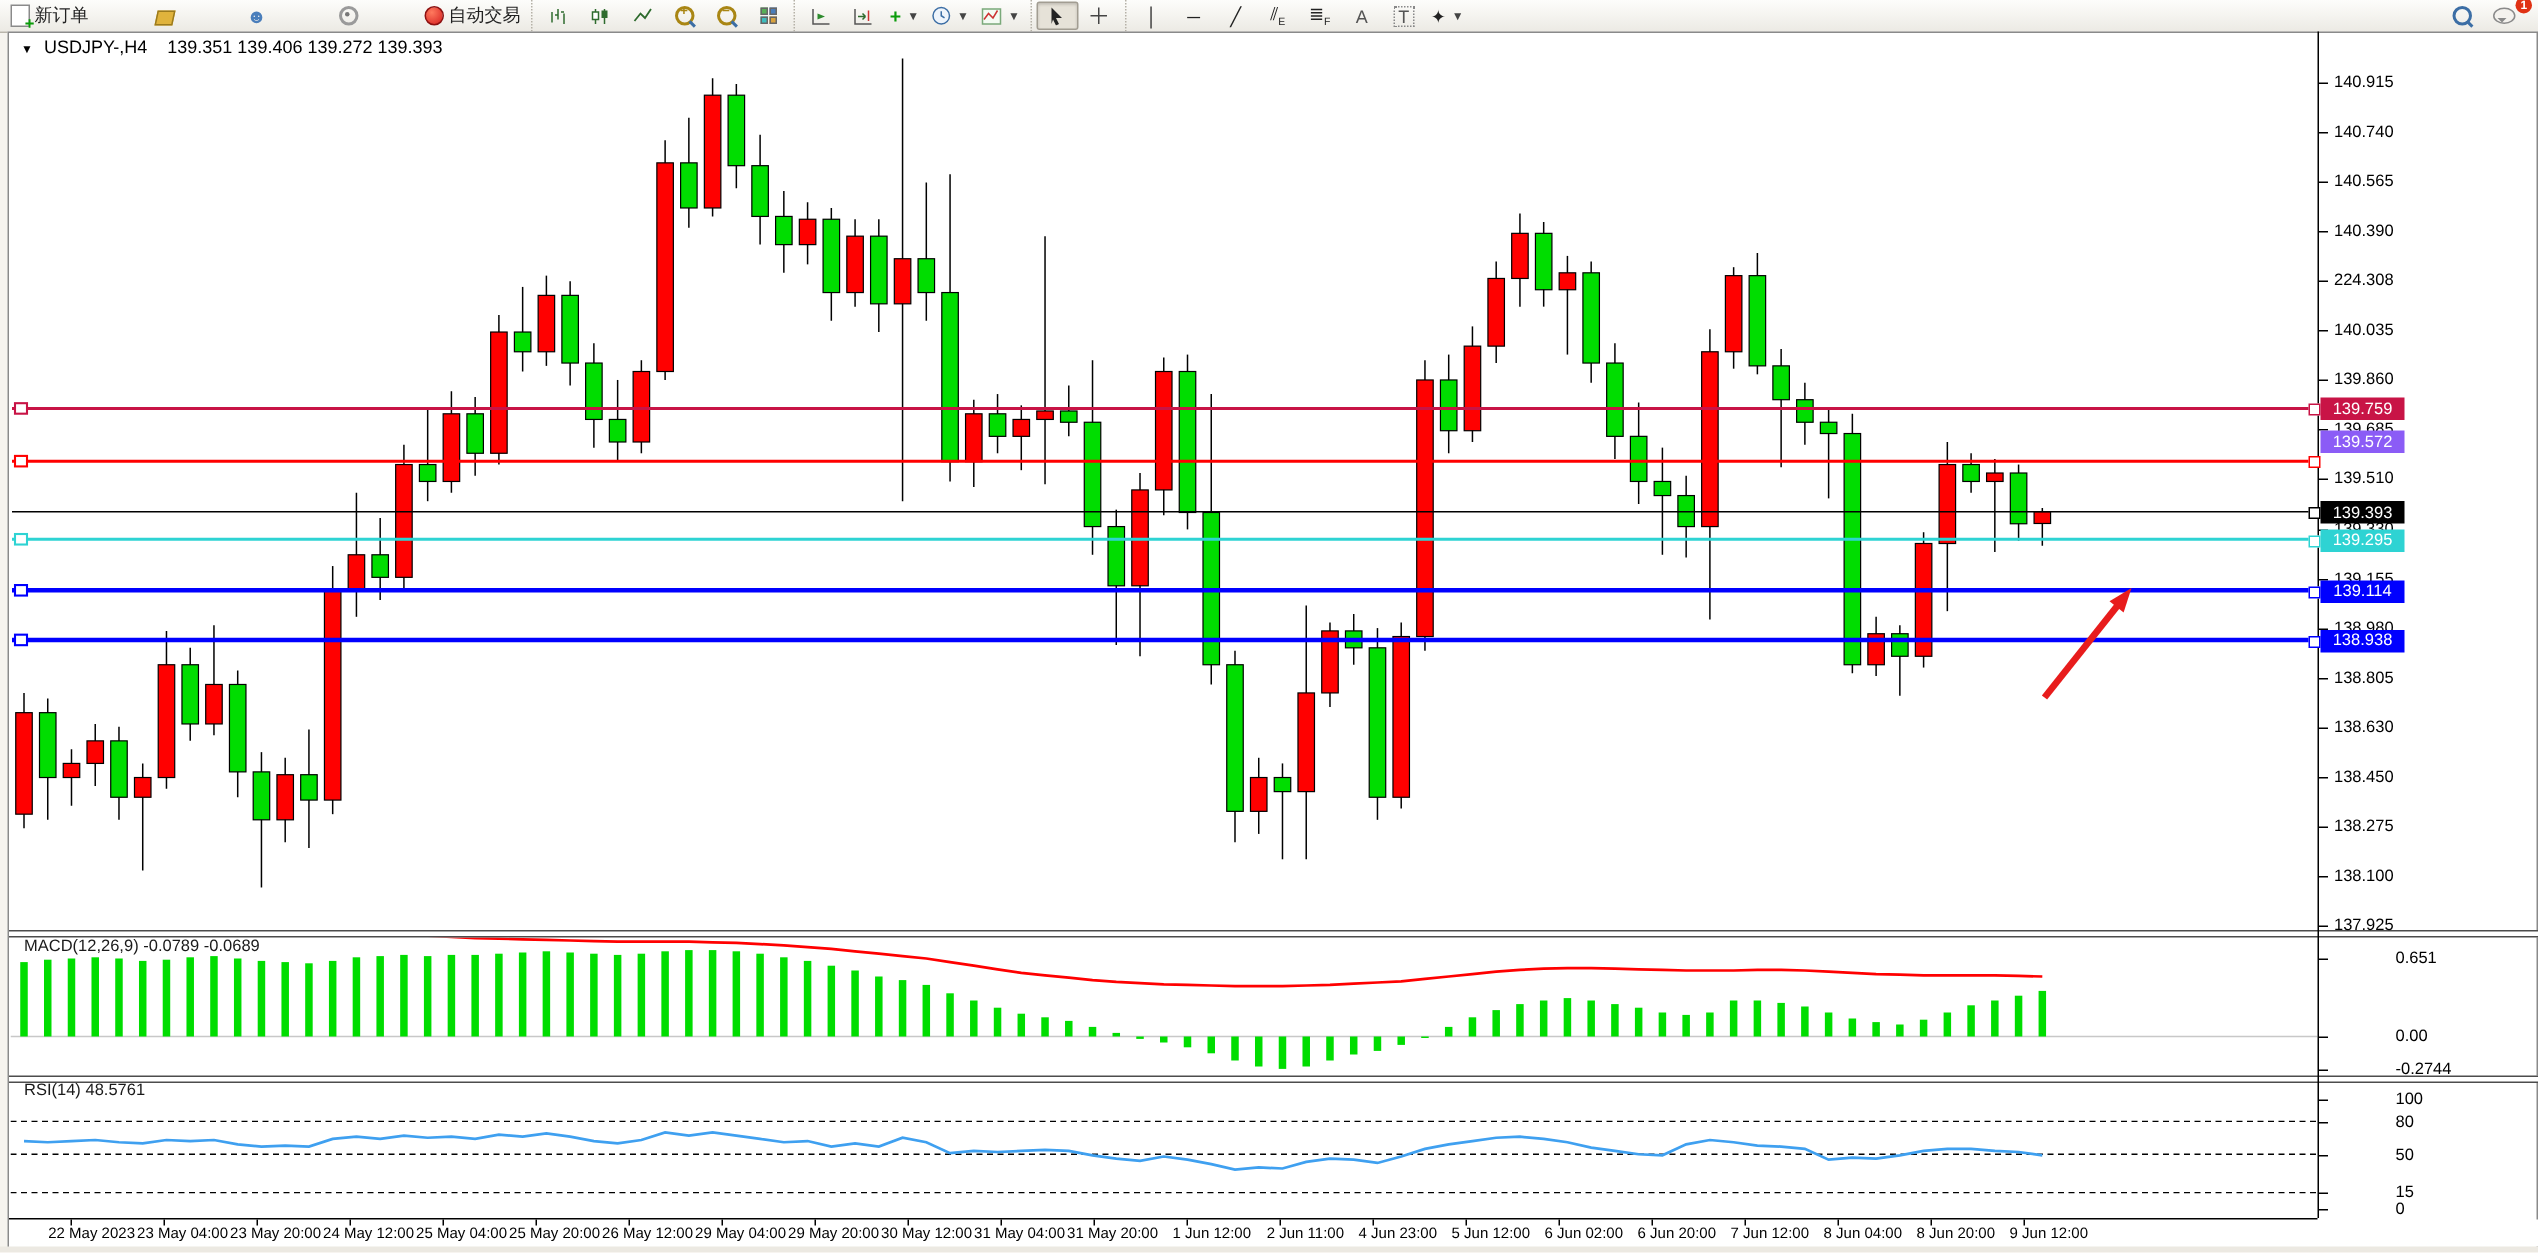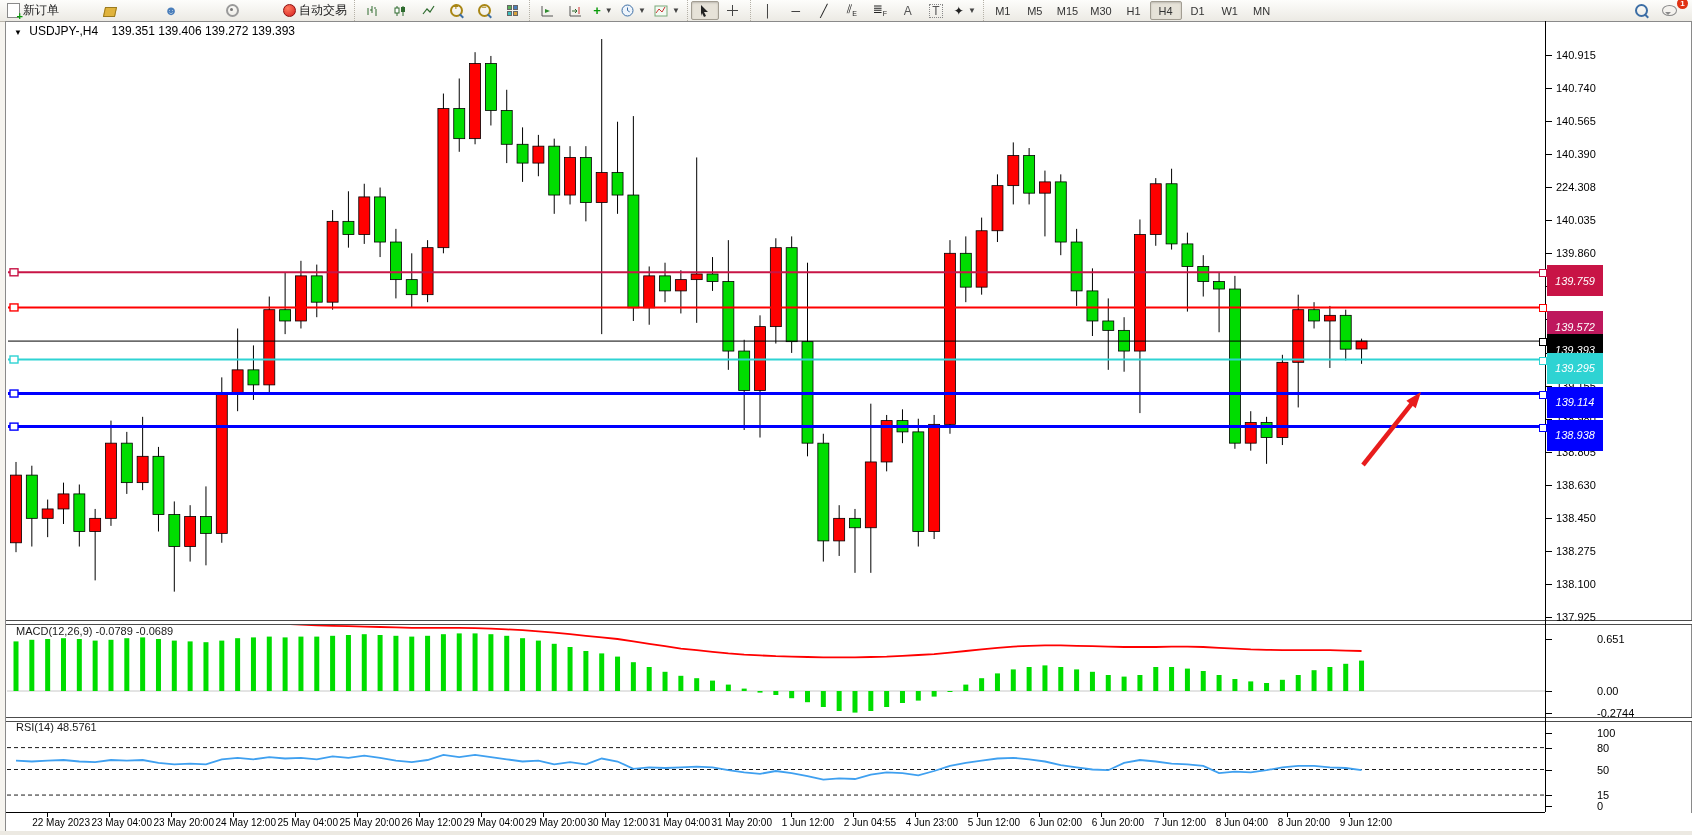--- a/index.html
+++ b/index.html
@@ -37,22 +37,22 @@
   
   .window{position:absolute;left:5px;top:21px;width:1685px;height:810px;background:#fff;border:1px solid #8a8a8a;}
   .chart-title{position:absolute;left:14px;top:24px;font-size:12px;color:#000;z-index:5;}
   .chart-title .tri{font-size:8px;margin-right:4px;}
   svg.pane{position:absolute;}
   .sep{position:absolute;left:6px;width:1686px;height:3px;background:#fff;border-top:1px solid #4c4c4c;border-bottom:1px solid #4c4c4c;z-index:4;}
   .axis-line{position:absolute;left:1545px;top:21px;width:1px;height:791px;background:#000;z-index:4;}
   .baseline{position:absolute;left:6px;top:812px;width:1539px;height:1px;background:#000;z-index:4;}
   .tick{position:absolute;width:6px;height:1px;background:#000;left:1546px;z-index:4;}
   .ptick-label{position:absolute;left:1556px;font-size:11px;color:#000;z-index:4;}
-  .plabel-box{position:absolute;left:1547px;width:56px;height:31px;font-size:11px;color:#fff;
-    display:flex;align-items:center;justify-content:center;z-index:6;font-style:italic;}
+  .plabel-box{position:absolute;left:1547px;width:56px;height:15px;font-size:11px;color:#fff;
+    display:flex;align-items:center;justify-content:center;z-index:6;}
   .plabel-anchor{position:absolute;width:6px;height:6px;background:#fff;z-index:6;}
   .ttick{position:absolute;width:1px;height:4px;background:#000;top:813px;z-index:4;}
   .tlabel{position:absolute;top:817px;width:86px;margin-left:-43px;text-align:right;font-size:10px;color:#000;z-index:4;}
   .pane-label{position:absolute;font-size:11px;color:#1a1a1a;z-index:5;}
   .ind-tick-label{position:absolute;left:1549px;font-size:11px;color:#000;z-index:4;margin-left:48px;}
   .bottom-strip{position:absolute;left:0;top:831px;width:1692px;height:4px;background:#ece9e2;}
   .right-gap{position:absolute;left:1546px;top:813px;width:146px;height:18px;background:#fff;}
 </style>
 </head>
 <body>
@@ -181,31 +181,20 @@
           <span class="glyph" style="color:#555">A</span>
         </div>
       <div class="tbtn">
           <span class="glyph" style="border:1px dotted #888;padding:0 2px;color:#555">T</span>
         </div>
       <div class="tbtn">
           <span class="glyph">✦</span>
           <span class="caret">▼</span>
         </div>
     </div>
-    <div class="tgroup" id="tf-group">
-        <div class="tbtn tf">M1</div>
-        <div class="tbtn tf">M5</div>
-        <div class="tbtn tf">M15</div>
-        <div class="tbtn tf">M30</div>
-        <div class="tbtn tf">H1</div>
-        <div class="tbtn tf active">H4</div>
-        <div class="tbtn tf">D1</div>
-        <div class="tbtn tf">W1</div>
-        <div class="tbtn tf">MN</div>
-      </div>
     <div style="flex:1"></div>
     <div class="tgroup" style="border-left:none;margin-right:6px;">
       <div class="tbtn">
           <span class="mag"></span>
         </div>
       <div class="tbtn" style="position:relative">
         <span class="balloon"></span>
         <span class="badge">1</span>
       </div>
     </div>
@@ -554,21 +543,21 @@
     <div class="ptick-label" style="top:512.3458646616548px">138.450</div>
     <div class="tick" style="top:551.2406015037568px"></div>
     <div class="ptick-label" style="top:545.2406015037568px">138.275</div>
     <div class="tick" style="top:584.1353383458642px"></div>
     <div class="ptick-label" style="top:578.1353383458642px">138.100</div>
     <div class="tick" style="top:617.0300751879663px"></div>
     <div class="ptick-label" style="top:611.0300751879663px">137.925</div>
     <div class="plabel-anchor" style="left:1539px;top:269.29323308270784px;border:1.4px solid #c81446"></div>
     <div class="plabel-box" style="top:265.29323308270784px;background:#c81446">139.759</div>
     <div class="plabel-anchor" style="left:1539px;top:304.44360902255437px;border:1.4px solid #ff0000"></div>
-    <div class="plabel-box" style="top:311px;background:#be185d">139.572</div>
+    <div class="plabel-box" style="top:287px;background:#8b5cf6">139.572</div>
     <div class="plabel-anchor" style="left:1539px;top:338.0902255639081px;border:1.4px solid #000000"></div>
     <div class="plabel-box" style="top:334.0902255639081px;background:#000000">139.393</div>
     <div class="plabel-anchor" style="left:1539px;top:356.5112781954896px;border:1.4px solid #2ed3d3"></div>
     <div class="plabel-box" style="top:352.5112781954896px;background:#2ed3d3">139.295</div>
     <div class="plabel-anchor" style="left:1539px;top:390.53383458646385px;border:1.4px solid #0000ff"></div>
     <div class="plabel-box" style="top:386.53383458646385px;background:#0000ff">139.114</div>
     <div class="plabel-anchor" style="left:1539px;top:423.6165413533842px;border:1.4px solid #0000ff"></div>
     <div class="plabel-box" style="top:419.6165413533842px;background:#0000ff">138.938</div>
     <div class="tick" style="top:638.92px"></div>
     <div class="ind-tick-label" style="top:632.92px">0.651</div>
@@ -606,21 +595,21 @@
     <div class="tlabel" style="left:543px">29 May 20:00</div>
     <div class="ttick" style="left:605px"></div>
     <div class="tlabel" style="left:605px">30 May 12:00</div>
     <div class="ttick" style="left:667px"></div>
     <div class="tlabel" style="left:667px">31 May 04:00</div>
     <div class="ttick" style="left:729px"></div>
     <div class="tlabel" style="left:729px">31 May 20:00</div>
     <div class="ttick" style="left:791px"></div>
     <div class="tlabel" style="left:791px">1 Jun 12:00</div>
     <div class="ttick" style="left:853px"></div>
-    <div class="tlabel" style="left:853px">2 Jun 04:55</div>
+    <div class="tlabel" style="left:853px">2 Jun 11:00</div>
     <div class="ttick" style="left:915px"></div>
     <div class="tlabel" style="left:915px">4 Jun 23:00</div>
     <div class="ttick" style="left:977px"></div>
     <div class="tlabel" style="left:977px">5 Jun 12:00</div>
     <div class="ttick" style="left:1039px"></div>
     <div class="tlabel" style="left:1039px">6 Jun 02:00</div>
     <div class="ttick" style="left:1101px"></div>
     <div class="tlabel" style="left:1101px">6 Jun 20:00</div>
     <div class="ttick" style="left:1163px"></div>
     <div class="tlabel" style="left:1163px">7 Jun 12:00</div>

